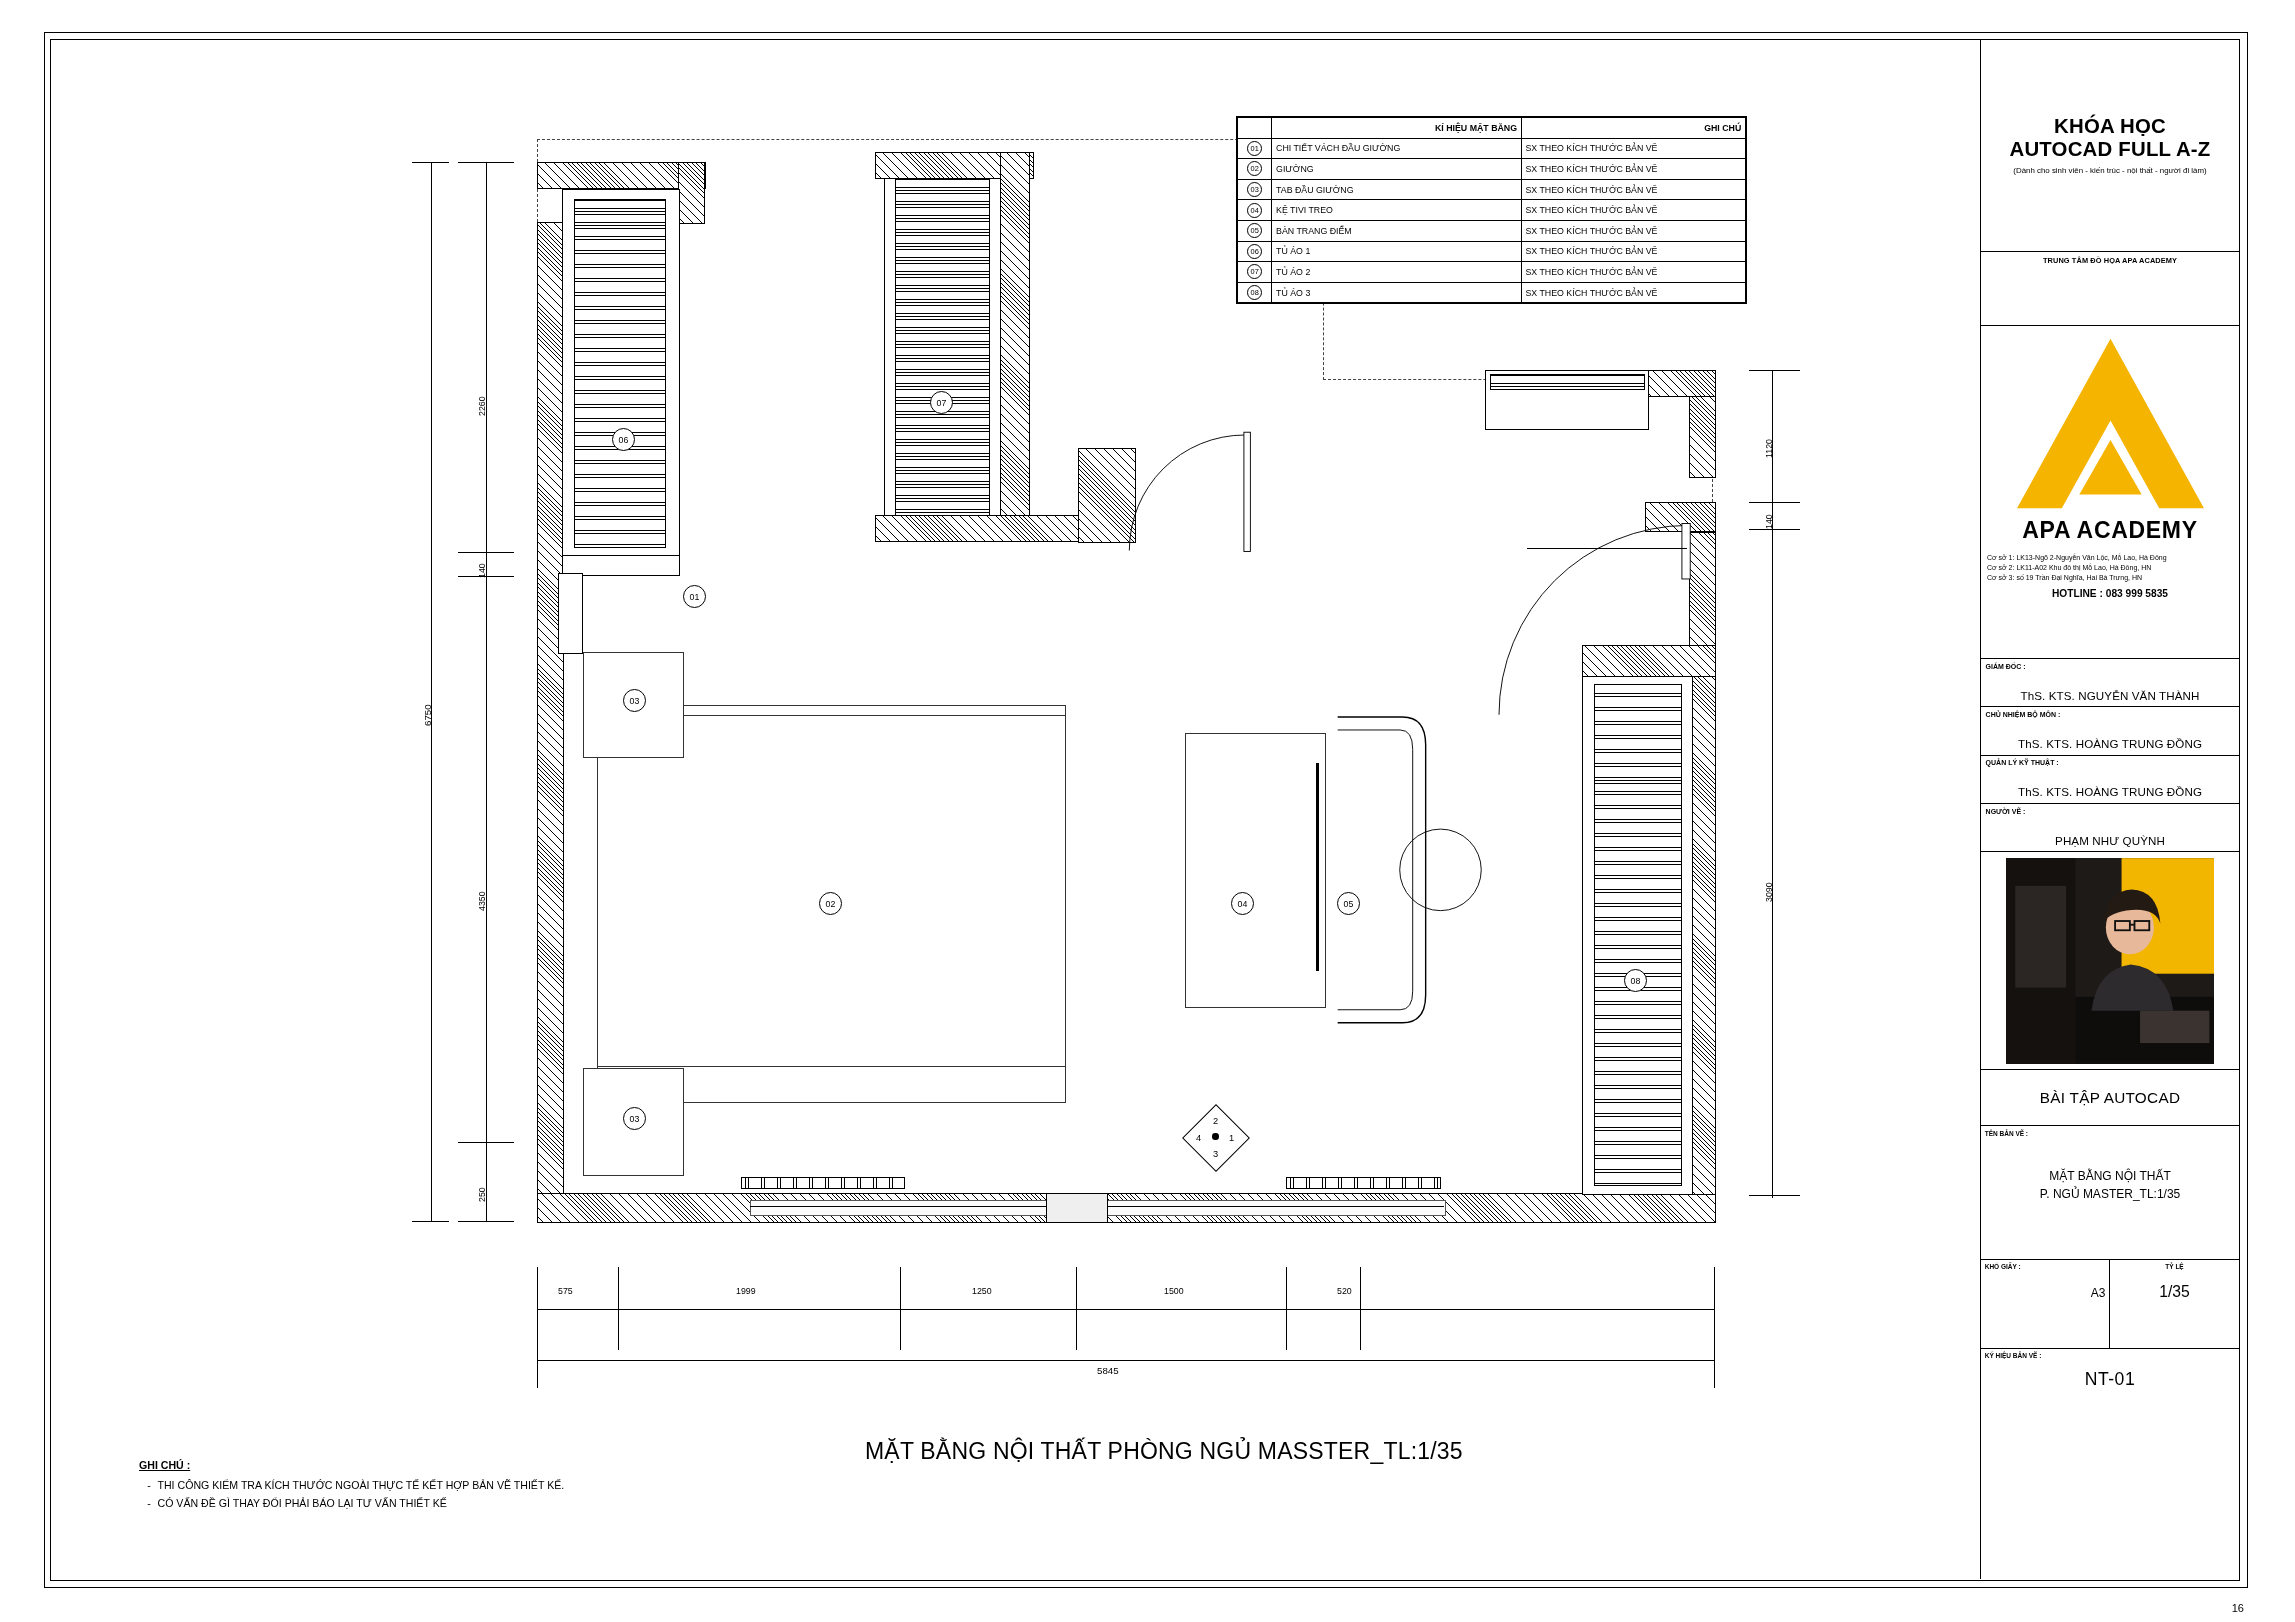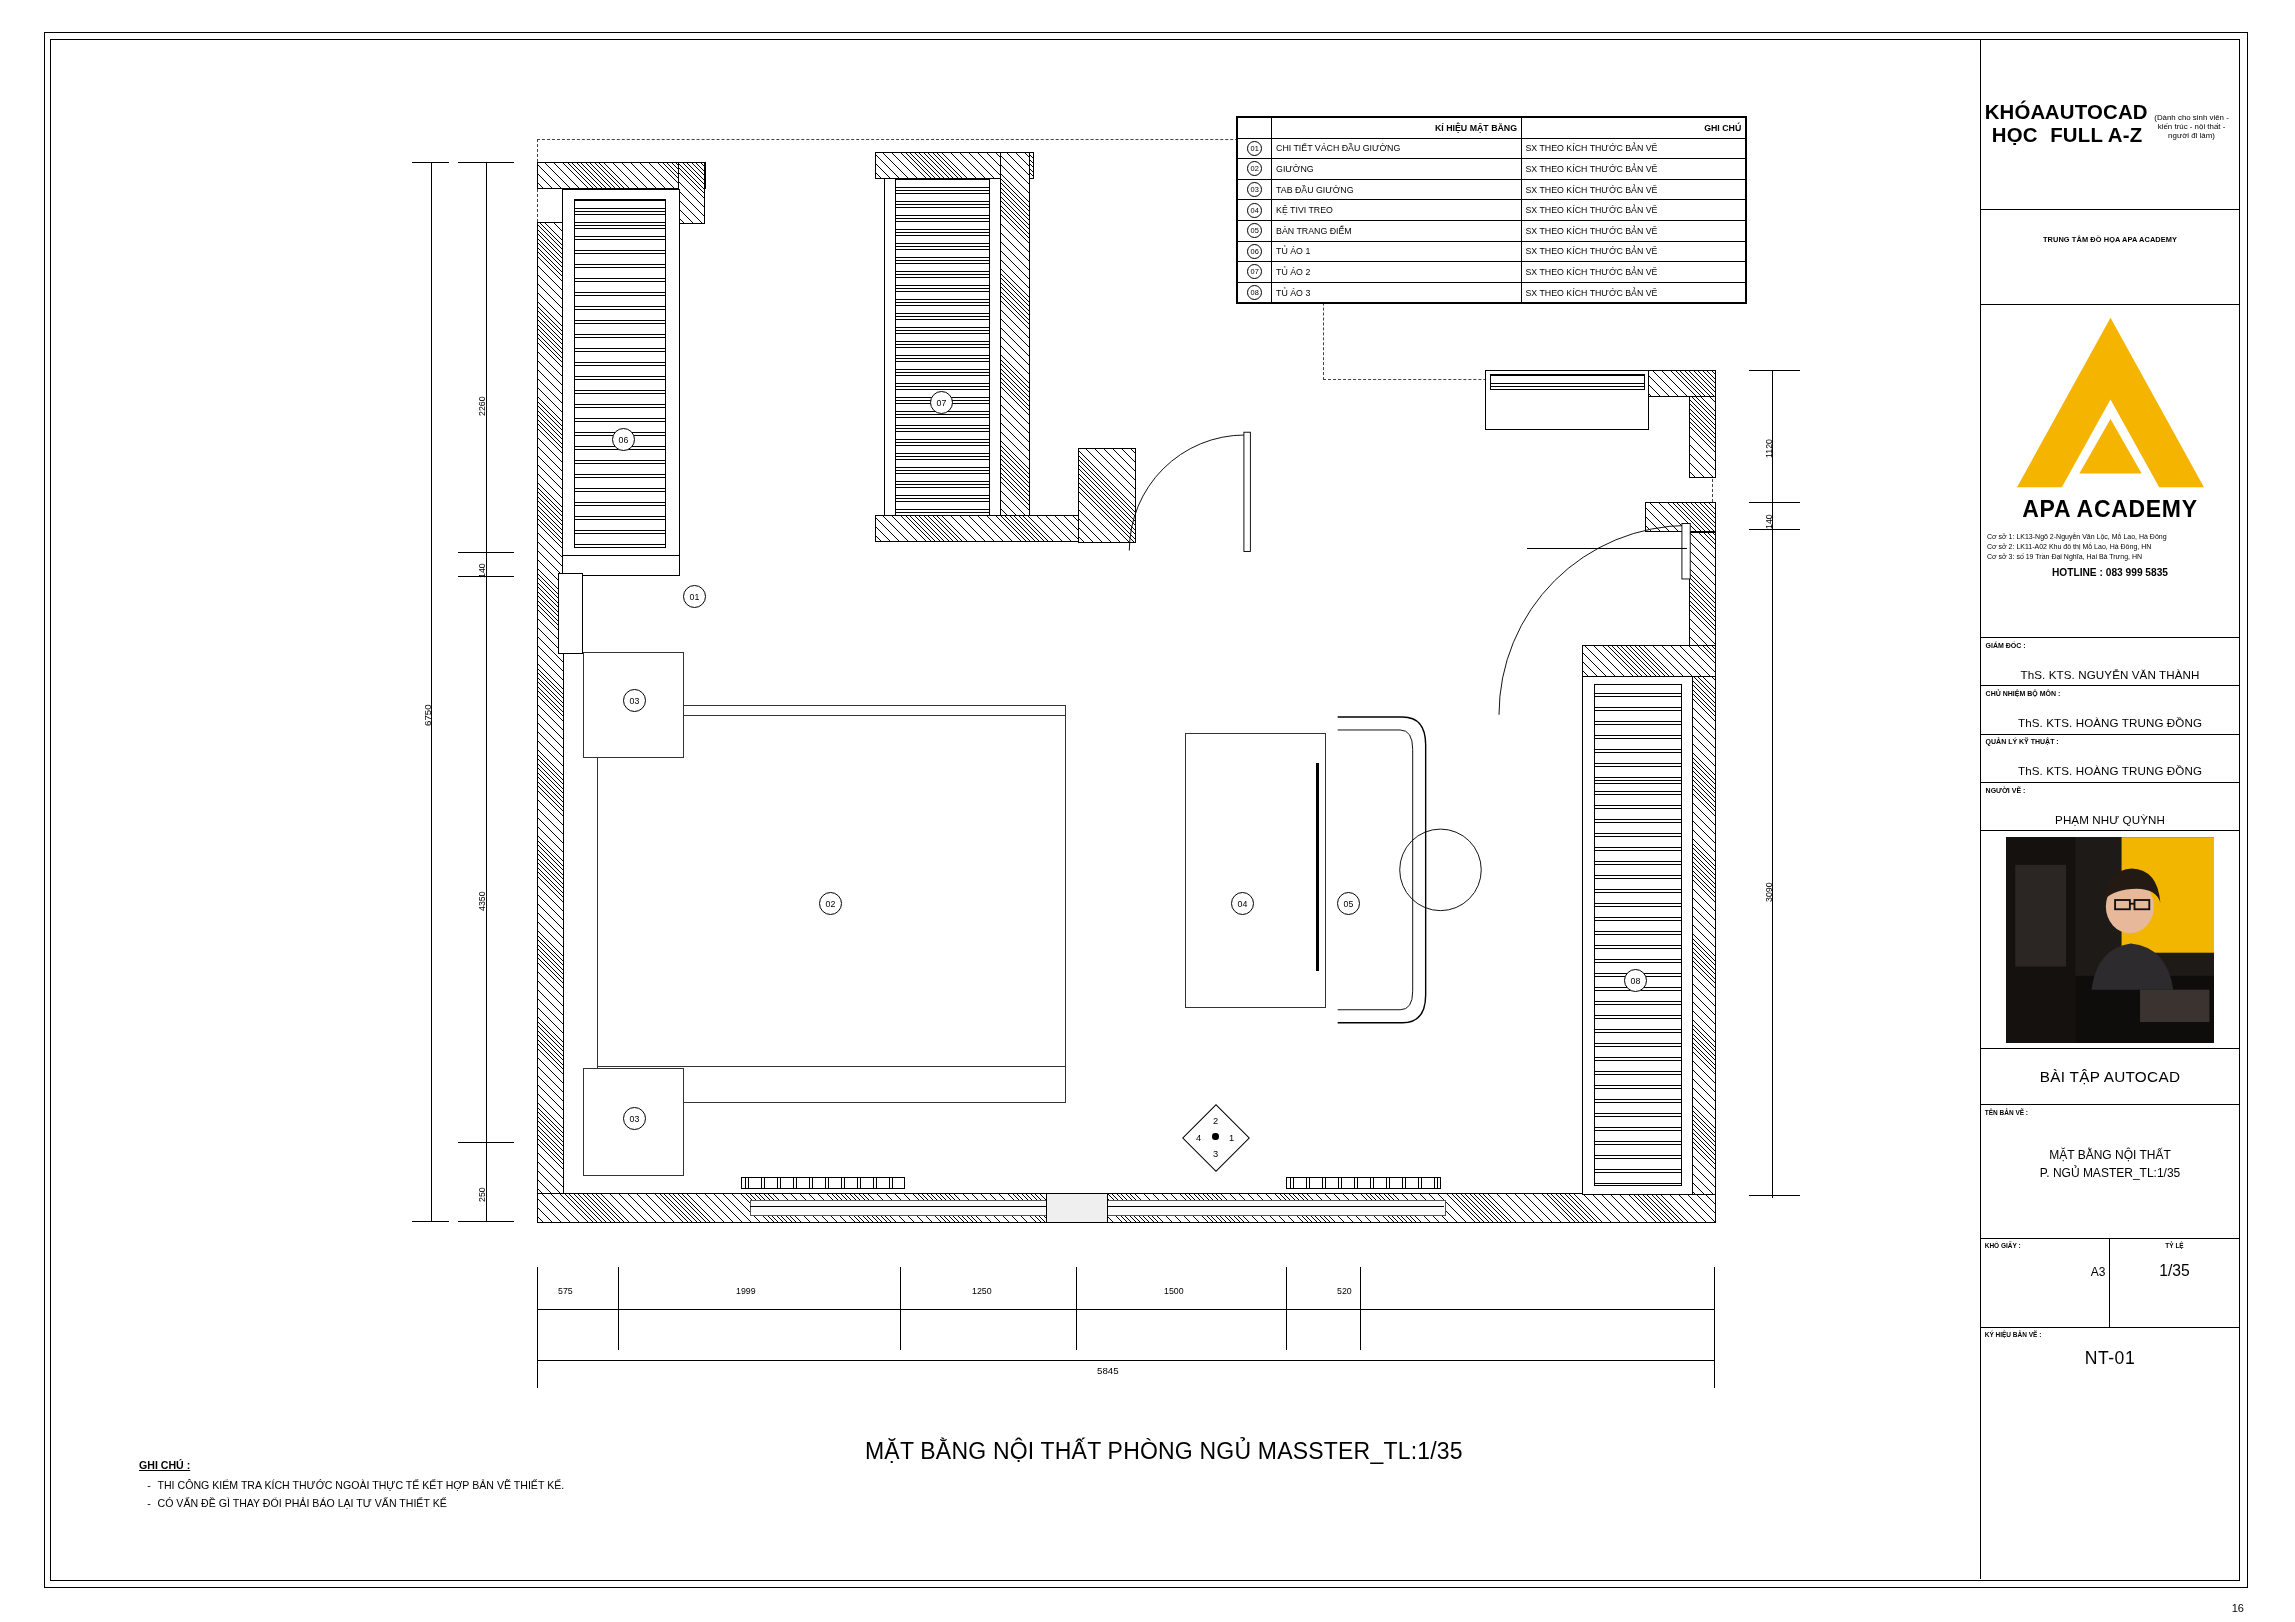--- a/index.html
+++ b/index.html
@@ -4,24 +4,24 @@
 <style>
   html,body{margin:0;padding:0;background:#ffffff;}
   body{font-family:"Liberation Sans", sans-serif; color:#000;}
   #sheet{position:relative;width:2295px;height:1623px;background:#ffffff;overflow:hidden;}
   .frame{position:absolute;left:44px;top:32px;width:2202px;height:1554px;border:1.9px solid #000;}
   .inner-frame{position:absolute;left:50px;top:39px;width:2188px;height:1540px;border:0.5px solid #000;}
 
   
   .tb{position:absolute;left:1980px;top:39px;width:259px;height:1540px;border-left:1.4px solid #000;box-sizing:border-box;}
   .tb-cell{border-bottom:0.7px solid #000;box-sizing:border-box;padding:2.8px 3.7px;}
-  .tb-head{height:171px;display:flex;flex-direction:row;align-items:center;justify-content:center;text-align:center;}
+  .tb-head{height:213px;display:flex;flex-direction:column;align-items:center;justify-content:center;text-align:center;}
   .course-title{font-weight:bold;font-size:20.4px;line-height:1.12;letter-spacing:0.2px;}
   .course-sub{font-size:7.9px;margin-top:5.6px;}
-  .tb-center{height:74px;display:flex;align-items:flex-start;justify-content:center;padding-top:3.7px;margin-top:21px;}
+  .tb-center{height:74px;display:flex;align-items:flex-start;justify-content:center;padding-top:3.7px;}
   .tb-center span{font-size:7.4px;font-weight:bold;letter-spacing:0.1px;}
 
   .logo-wrap{height:333px;display:flex;flex-direction:column;align-items:center;justify-content:flex-start;padding-top:4.6px;}
   .logo-a{width:199px;height:185px;}
   .logo-name{font-size:23px;font-weight:bold;letter-spacing:0.7px;margin-top:1.9px;}
   .addr{width:100%;text-align:left;font-size:7px;line-height:1.45;margin-top:8.3px;padding-left:4.6px;}
   .hotline{width:100%;text-align:center;font-size:10.2px;font-weight:bold;margin-top:4.6px;}
 
   .role-row{padding:3.7px 4.6px 4.6px 4.6px;border-bottom:0.7px solid #000;}
   .role-label{font-size:7px;font-weight:bold;}

